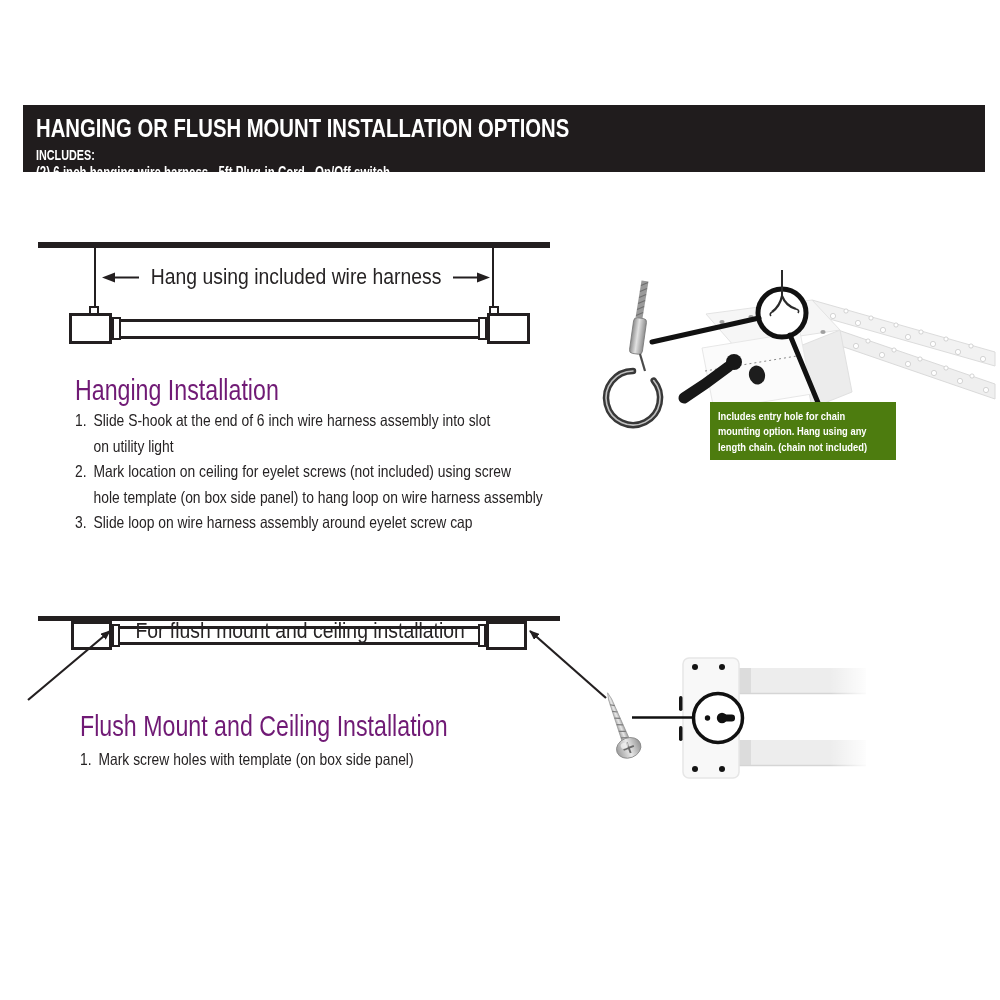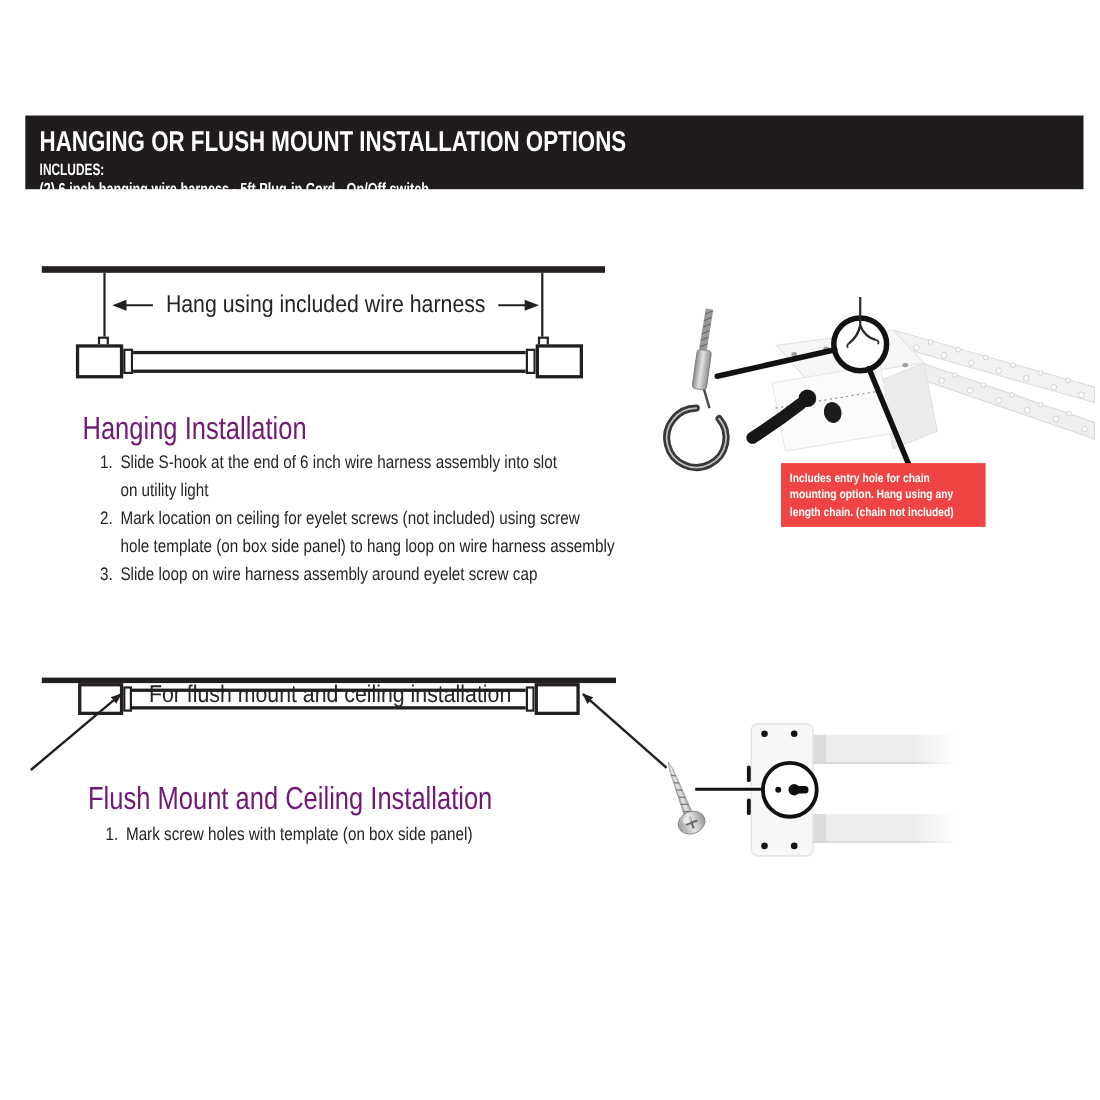--- a/index.html
+++ b/index.html
@@ -20,26 +20,26 @@
   #banner .inc-label{margin:2px 0 0 13px;font-size:15px;font-weight:bold;}
   #banner .inc-text{margin:1px 0 0 13px;font-size:16px;font-weight:bold;}
   
   .ink{background:#231f20;}
   .box{box-sizing:border-box;background:#fff;border:3px solid #231f20;}
   .box2{box-sizing:border-box;background:#fff;border:2px solid #231f20;}
   .tube{box-sizing:border-box;background:#fff;border-top:3px solid #231f20;border-bottom:3px solid #231f20;}
   .diagram-label{font-size:22px;color:#262324;text-align:center;}
   .heading{font-size:29px;color:#701a75;}
   .steps{font-size:16.5px;color:#262324;}
-  .step-line{white-space:nowrap;margin-left:16px;}
+  .step-line{white-space:nowrap;}
   .steps .num{display:inline-block;width:22px;}
   .t .step-line{line-height:25.5px;}
   .b .step-line{line-height:27px;}
   
-  #callout{left:710px;top:421px;width:186px;height:58px;background:#ef4444;color:#fff;
+  #callout{left:710px;top:402px;width:186px;height:58px;background:#4d7c0f;color:#fff;
            padding:7px 8px;box-sizing:border-box;}
   #callout .cl{font-size:11px;font-weight:bold;line-height:1.4;white-space:nowrap;}
 </style>
 </head>
 <body>
 
 <div id="sheet">
 
   <div id="banner" class="abs">
     <div class="title"><span class="cx cx78">HANGING OR FLUSH MOUNT INSTALLATION OPTIONS</span></div>

